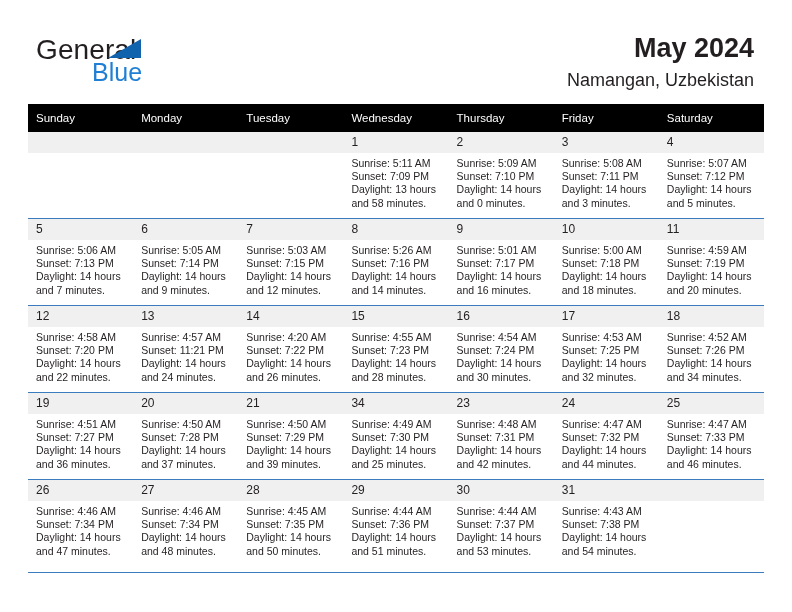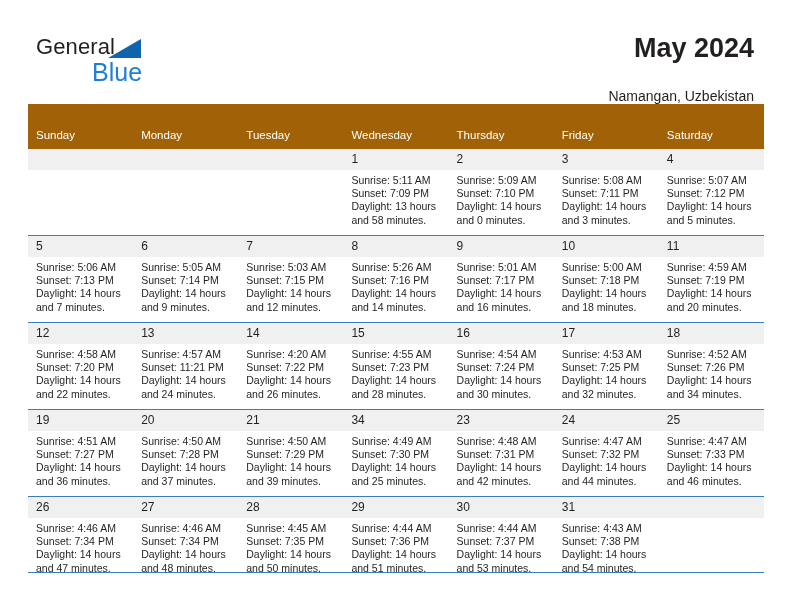--- a/index.html
+++ b/index.html
@@ -33,21 +33,21 @@
     position: absolute;
     left: 36px;
     top: 34px;
     width: 230px;
     height: 56px;
   }
   .logo-general {
     position: absolute;
     left: 0;
     top: 0;
-    font-size: 22px;
+    font-size: 28px;
     letter-spacing: 0.1px;
     color: #231f20;
     font-family: "Liberation Sans", sans-serif;
   }
   .logo-tri {
     position: absolute;
     left: 72px;
     top: 5px;
     width: 0;
     height: 0;
@@ -69,43 +69,43 @@
     text-align: right;
   }
   .cal-title {
     font-size: 27px;
     color: #231f20;
     line-height: 32px;
     white-space: nowrap;
     font-weight: bold;
   }
   .cal-subtitle {
-    font-size: 14px;
+    font-size: 18px;
     color: #231f20;
     line-height: 20px;
-    margin-top: 22px;
+    margin-top: 6px;
     white-space: nowrap;
   }
 
   
   .calendar {
     position: absolute;
     left: 28px;
     top: 104px;
     width: 736px;
     border-collapse: collapse;
     table-layout: fixed;
   }
   .calendar th {
-    background: #a16207;
+    background: #000000;
     color: #ffffff;
     font-size: 11.5px;
     font-weight: normal;
     text-align: left;
-    padding: 22px 0 5px 8px;
+    padding: 5px 0 5px 8px;
     height: 18px;
     vertical-align: middle;
     border: none;
   }
   .calendar td {
     vertical-align: top;
     padding: 0;
     border-top: 1px solid #3a7cbe;
     border-right: 0;
     height: 86px;

